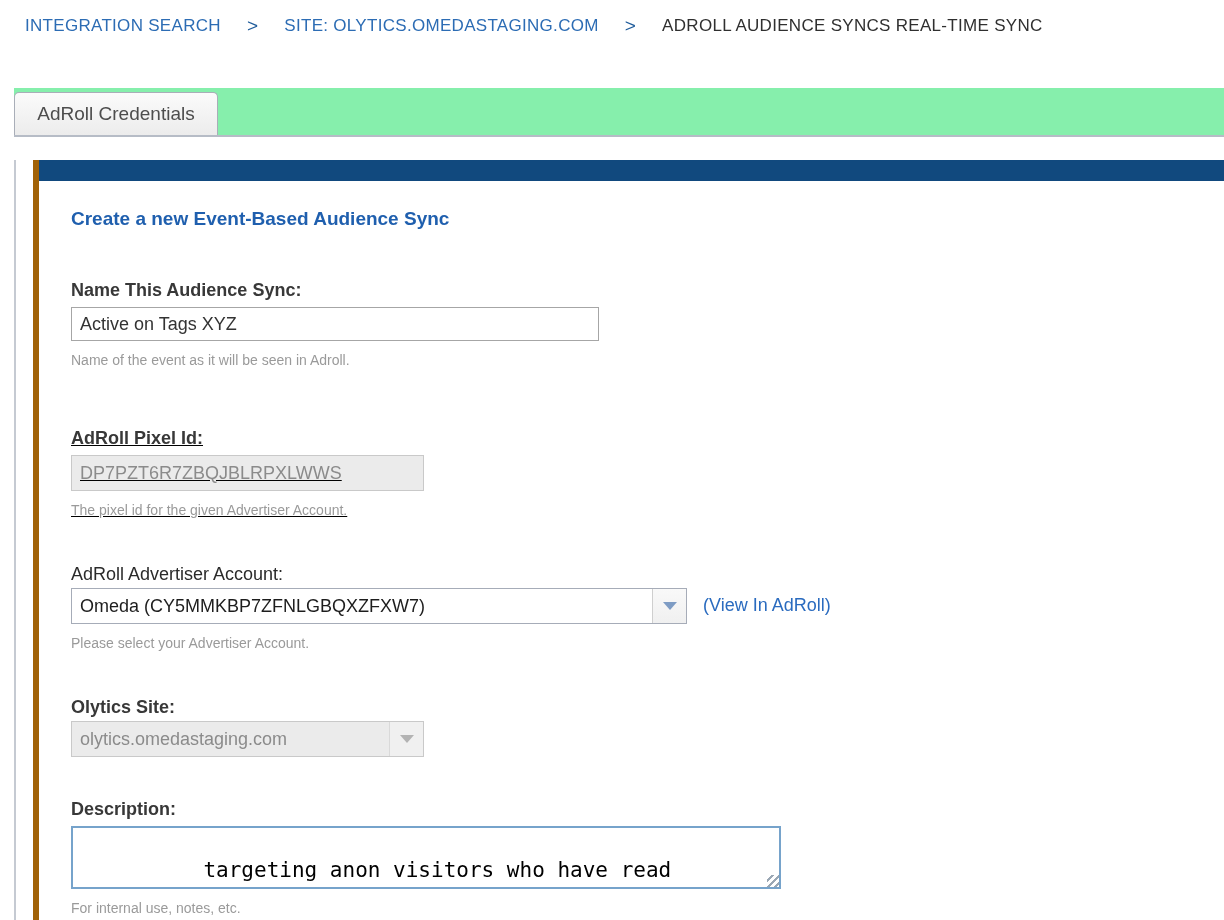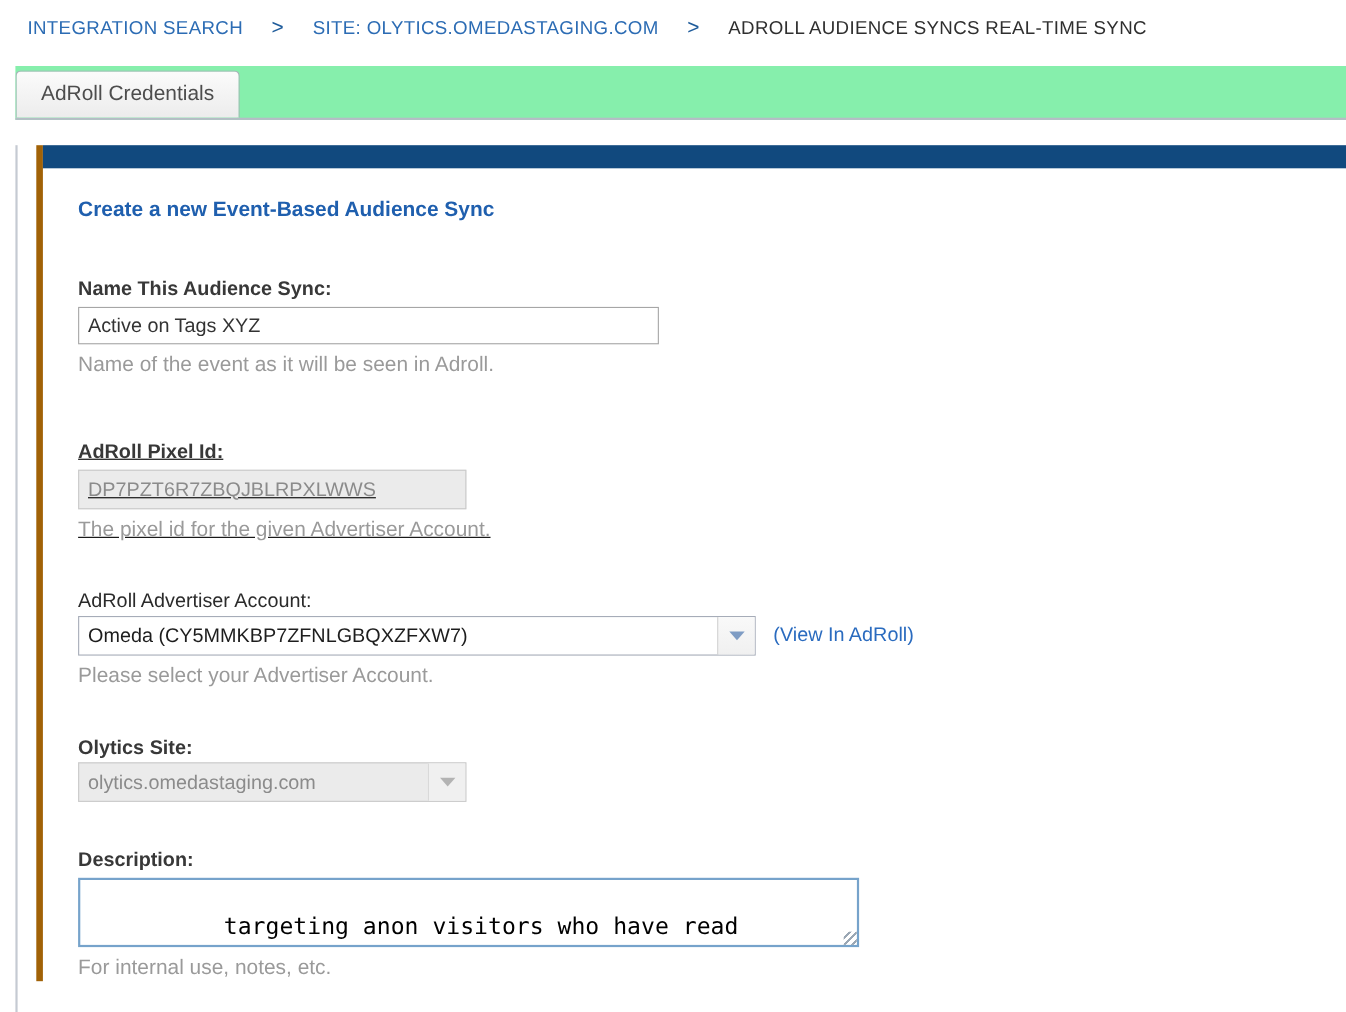--- a/index.html
+++ b/index.html
@@ -1,20 +1,20 @@
 <!DOCTYPE html>
 <html><head>
 <meta charset="utf-8">
 <style>
   * { margin: 0; padding: 0; box-sizing: border-box; }
   html, body { width: 1224px; height: 920px; overflow: hidden; background: #ffffff;
     font-family: "Liberation Sans", "DejaVu Sans", sans-serif; }
 
   
-  .breadcrumb { height: 60px; padding: 14px 4px 0 25px; display: flex; align-items: flex-start; }
+  .breadcrumb { height: 88px; padding: 14px 4px 0 25px; display: flex; align-items: flex-start; }
   .breadcrumb-inner { display: flex; align-items: center; line-height: 24px; font-size: 17px; letter-spacing: 0.3px; }
   .crumb-link { color: #2c6cb4; text-decoration: none; cursor: pointer; }
   .crumb-current { color: #2f2f2f; }
   .crumb-sep { color: #1f5c9b; font-size: 19px; font-weight: 400; margin: 0 26px; }
 
   
   .tabstrip { height: 49px; padding-left: 14px; }
   .tabstrip-inner { height: 100%; background: #86efac; border-bottom: 2px solid #b6bcc6;
     display: flex; align-items: flex-end; padding-left: 0; }
   .tab { display: flex; align-items: center; justify-content: center;
@@ -29,21 +29,21 @@
   
   .panel { height: 803px; margin-left: 14px; border-left: 2px solid #c5cad2; background: #ffffff; }
   .card { margin-left: 17px; margin-top: 23px; border-left: 6px solid #a16207; min-height: 760px; }
   .card-topbar { height: 21px; background: #11497e; }
   .card-content { padding: 25px 40px 0 32px; }
 
   .form-heading { color: #1f5fae; font-size: 19px; font-weight: 700; line-height: 26px; }
 
   .field-label { color: #383838; font-size: 18px; font-weight: 700; line-height: 24px; }
   .field-label-regular { color: #2b2b2b; font-size: 18px; font-weight: 400; line-height: 24px; }
-  .help-text { color: #9a9a9a; font-size: 19px; line-height: 24px; margin-top: 7px; }
+  .help-text { color: #9a9a9a; font-size: 14px; line-height: 24px; margin-top: 7px; }
 
   .text-input { display: block; font-family: "Liberation Sans", "DejaVu Sans", sans-serif;
     font-size: 18px; color: #333; background: #ffffff; border: 1px solid #a6a6a6;
     height: 34px; width: 528px; padding: 0 8px; margin-top: 5px; outline: none; }
   .text-input:disabled, .input-disabled { background: #ebebeb; color: #8b8b8b; border: 1px solid #c9c9c9; }
   .input-pixel { width: 353px; height: 36px; }
 
   
   .combo-row { display: flex; align-items: center; }
   .combo { display: flex; align-items: stretch; justify-content: space-between;

